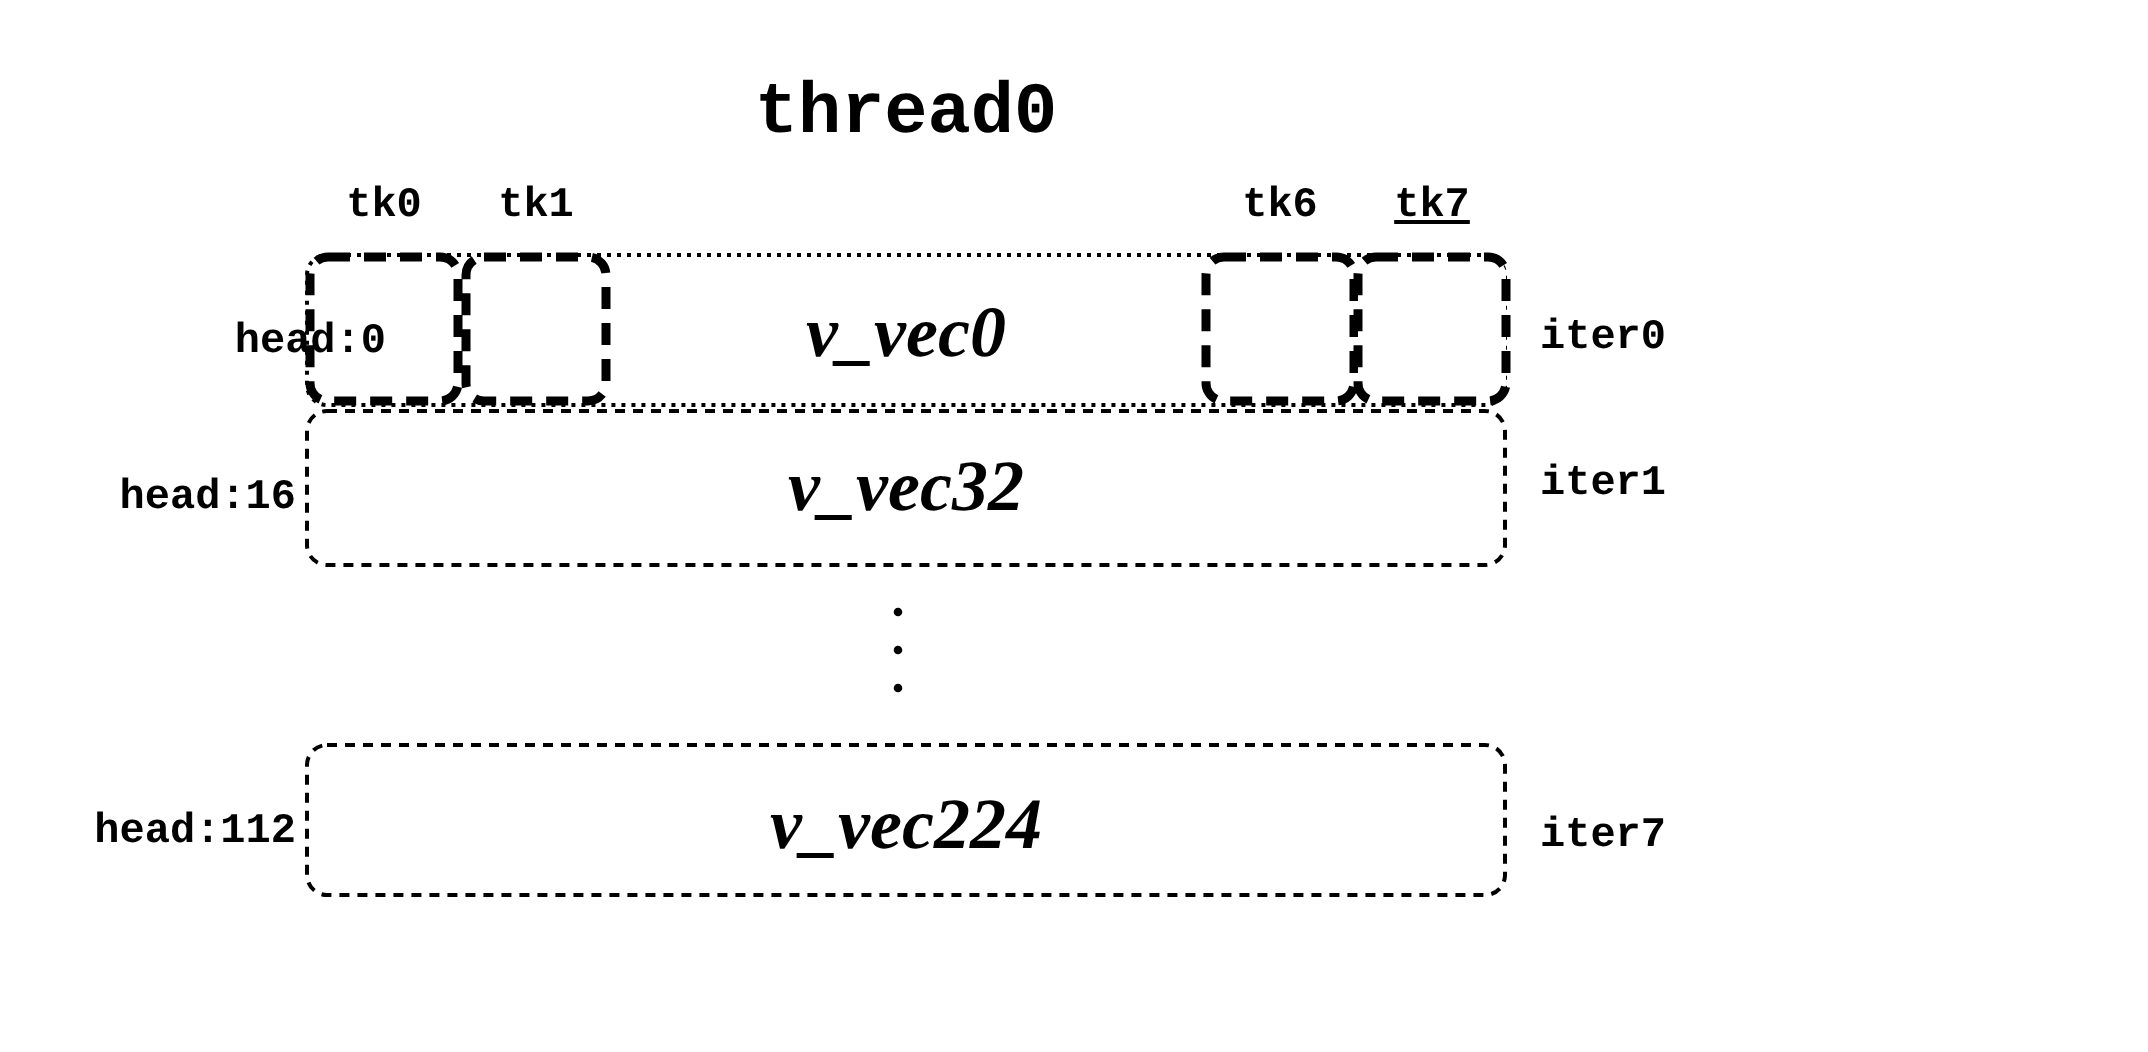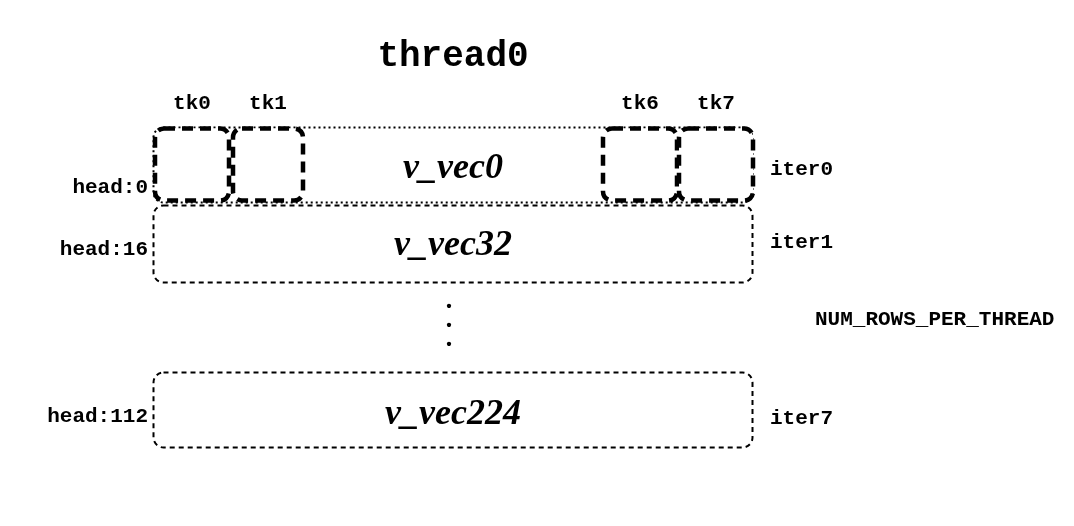--- a/index.html
+++ b/index.html
@@ -41,34 +41,33 @@
     <rect x="233" y="128.5" width="70" height="72" rx="9" fill="#ffffff" stroke="#000" stroke-width="4.5" stroke-dasharray="11 7"></rect>
     <rect x="603" y="128.5" width="74" height="72" rx="9" fill="#ffffff" stroke="#000" stroke-width="4.5" stroke-dasharray="11 7"></rect>
     <rect x="679" y="128.5" width="74" height="72" rx="9" fill="#ffffff" stroke="#000" stroke-width="4.5" stroke-dasharray="11 7"></rect>
   </svg>
 
   <div class="lbl big center-band" style="top:36px;">thread0</div>
 
   <div class="lbl small tk-lbl" style="left:192px; top:92px;">tk0</div>
   <div class="lbl small tk-lbl" style="left:268px; top:92px;">tk1</div>
   <div class="lbl small tk-lbl" style="left:640px; top:92px;">tk6</div>
-  <div class="lbl small tk-lbl" style="left:716px; top:92px;">tk7</div>
+  <div class="lbl small tk-lbl" style="left:716px; top:92px;text-decoration:underline;">tk7</div>
 
-  <div class="lbl small head-lbl" style="top:176px;">head:0</div>
+  <div class="lbl small head-lbl" style="top:160px;padding-left:45px;">head:0</div>
   <div class="lbl vec center-band" style="top:145px;">v_vec0</div>
   <div class="lbl small iter-lbl" style="top:158px;">iter0</div>
 
   <div class="lbl small head-lbl" style="top:238px;">head:16</div>
   <div class="lbl vec center-band" style="top:222px;">v_vec32</div>
   <div class="lbl small iter-lbl" style="top:231px;">iter1</div>
 
   <div class="dots">•
 •
 •</div>
 
-  <div class="lbl small" style="left:815px; top:308px;">NUM_ROWS_PER_THREAD</div>
 
   <div class="lbl small head-lbl" style="top:405px;">head:112</div>
   <div class="lbl vec center-band" style="top:391px;">v_vec224</div>
   <div class="lbl small iter-lbl" style="top:407px;">iter7</div>
 
 
 </div>
 
 </body></html>

